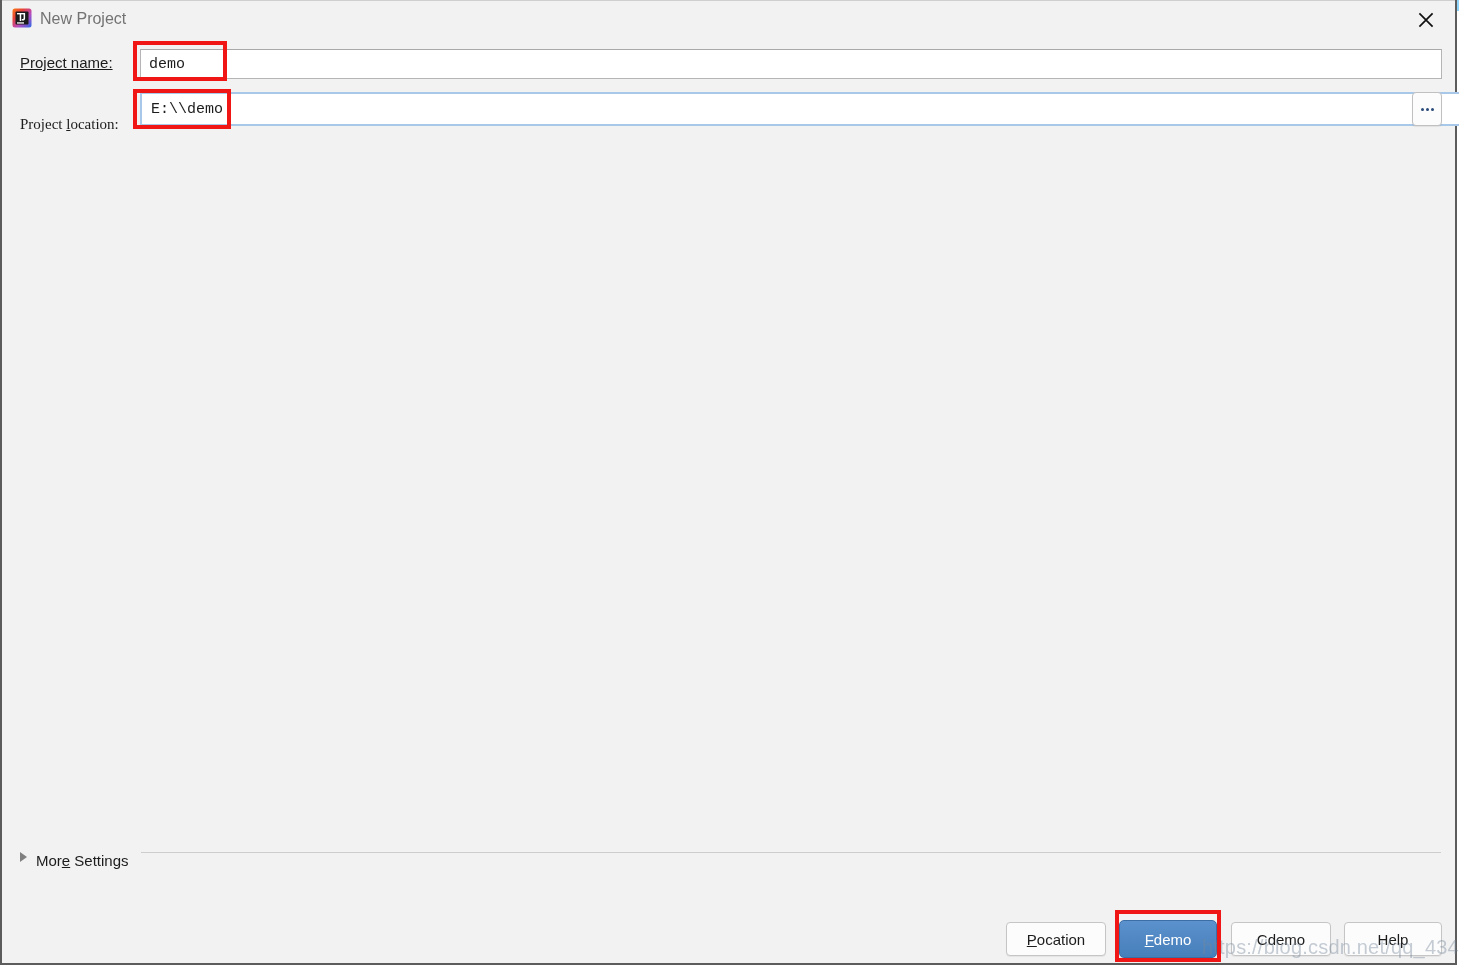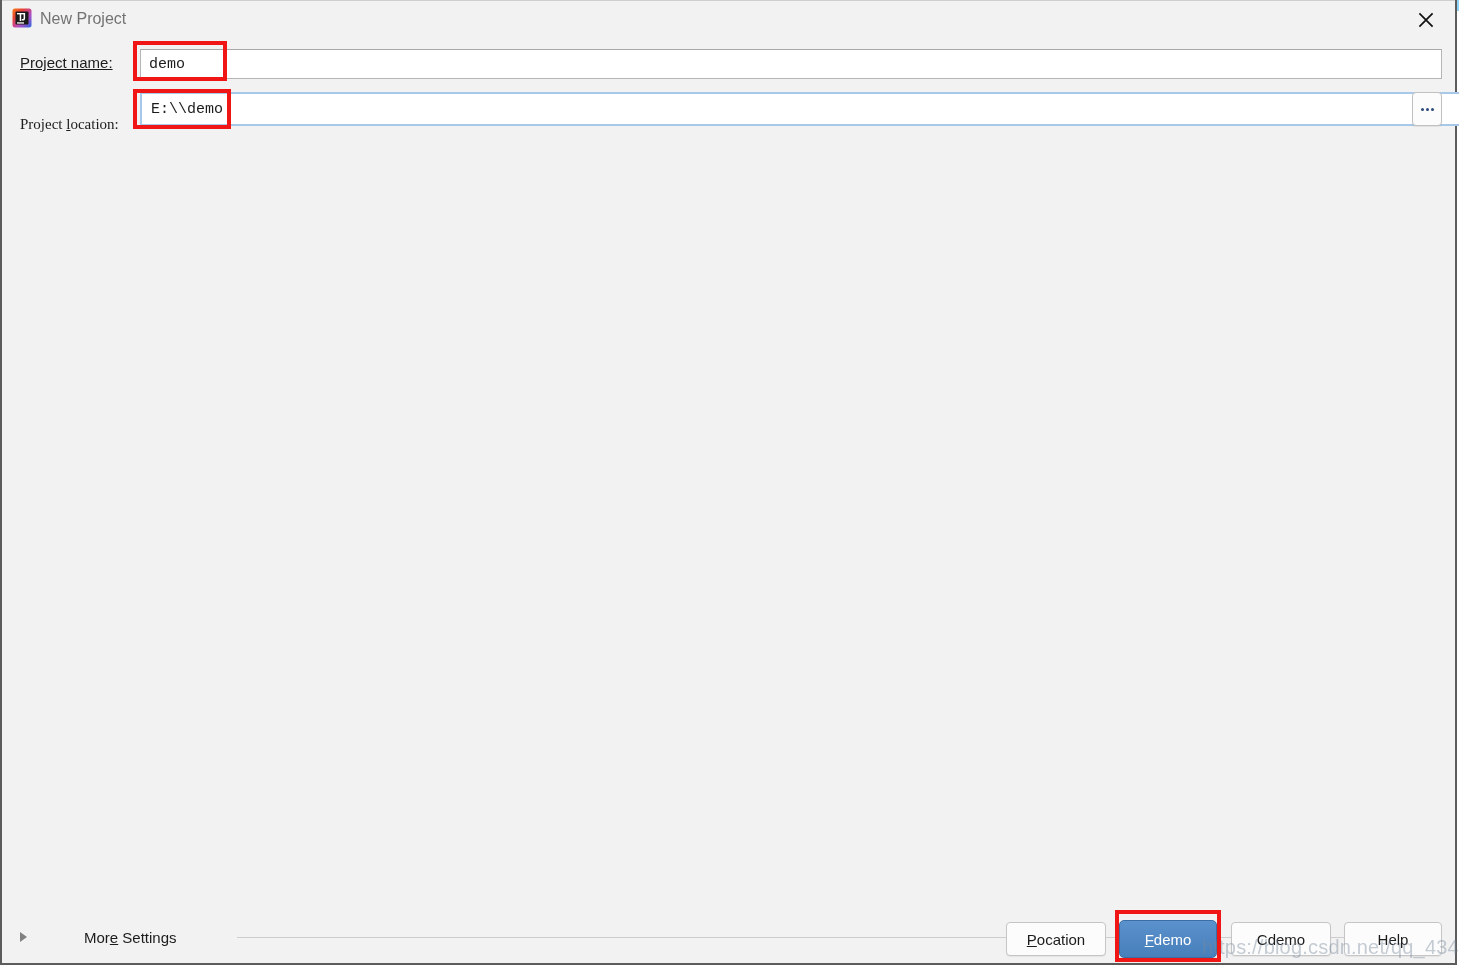--- a/index.html
+++ b/index.html
@@ -206,27 +206,25 @@
     width: 3px;
     height: 3px;
     background: #2a4a7a;
     border-radius: 50%;
   }
 
   
   .more-settings {
     position: absolute;
     left: 18px;
-    top: 924px;
+    top: 852px;
     right: 14px;
     height: 26px;
     display: flex;
-    align-items: center;
     cursor: pointer;
-    gap: 48px;
   }
   .tri {
     width: 0;
     height: 0;
     border-left: 7px solid #808080;
     border-top: 5px solid transparent;
     border-bottom: 5px solid transparent;
     margin-right: 9px;
   }
   .more-label {

